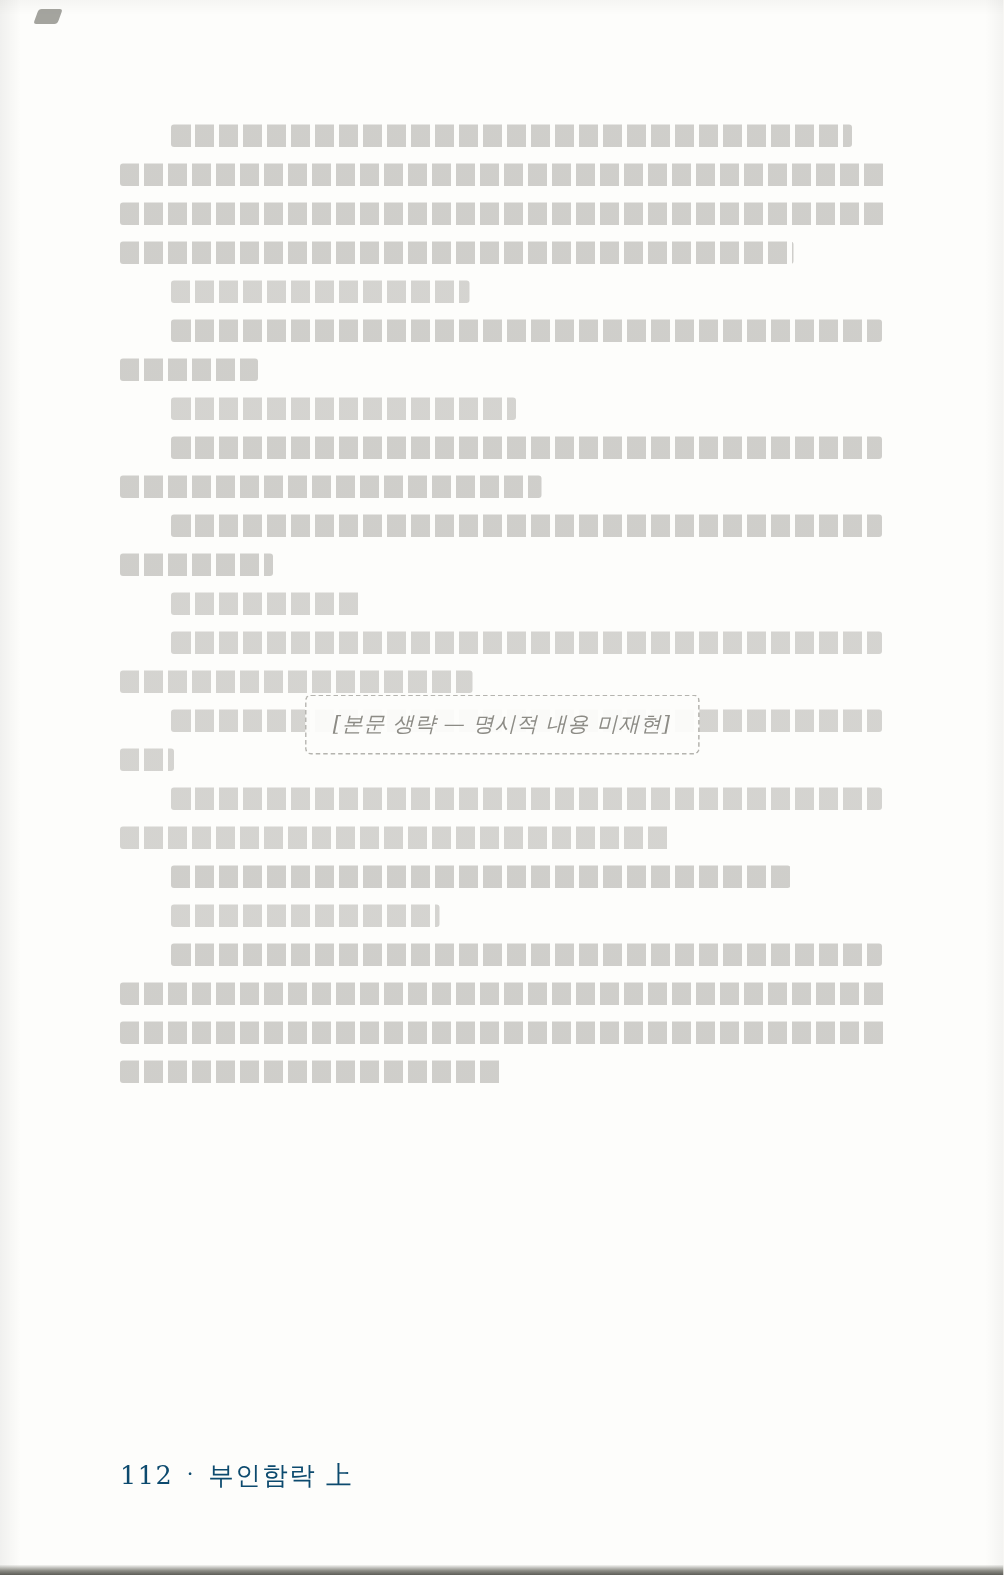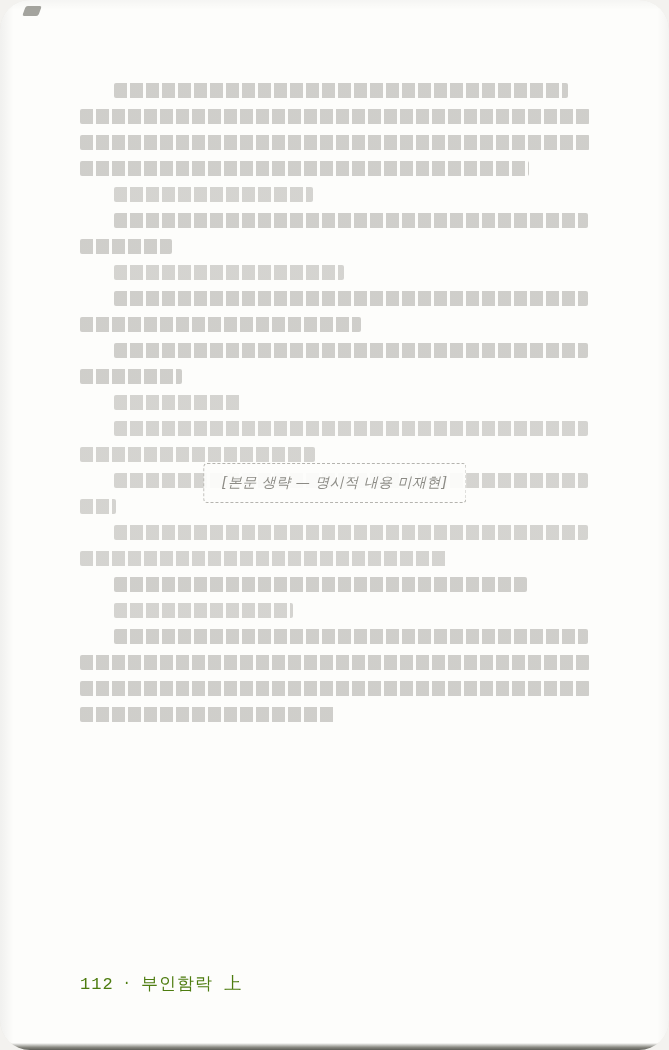--- a/index.html
+++ b/index.html
@@ -1,15 +1,15 @@
 <!DOCTYPE html>
 <html><head>
 <meta charset="utf-8">
 <style>
-  * { margin: 0; padding: 0; box-sizing: border-box; border-radius: 30px; }
+  * { margin: 0; padding: 0; box-sizing: border-box; }
   html, body { width: 669px; height: 1050px; }
   body {
     font-family: "DejaVu Serif", "Liberation Serif", serif;
     background: #f3f2ef;
     overflow: hidden;
   }
   .page {
     position: relative;
     width: 669px;
     height: 1050px;
@@ -70,23 +70,22 @@
     font-size: 14px;
     font-style: italic;
     letter-spacing: .5px;
     white-space: nowrap;
   }
   .footer {
     position: absolute;
     left: 80px;
     top: 972px;
     font-size: 17px;
-    color: #4d7c0f;
+    color: #0c4a6e;
     letter-spacing: 1px;
-    font-family: Liberation Mono, monospace;
   }
   .footer .sep { margin: 0 9px; font-size: 14px; vertical-align: 2px; }
 </style>
 </head>
 <body>
 
 <div class="page">
 
   <div class="scan-artifact"></div>
 

